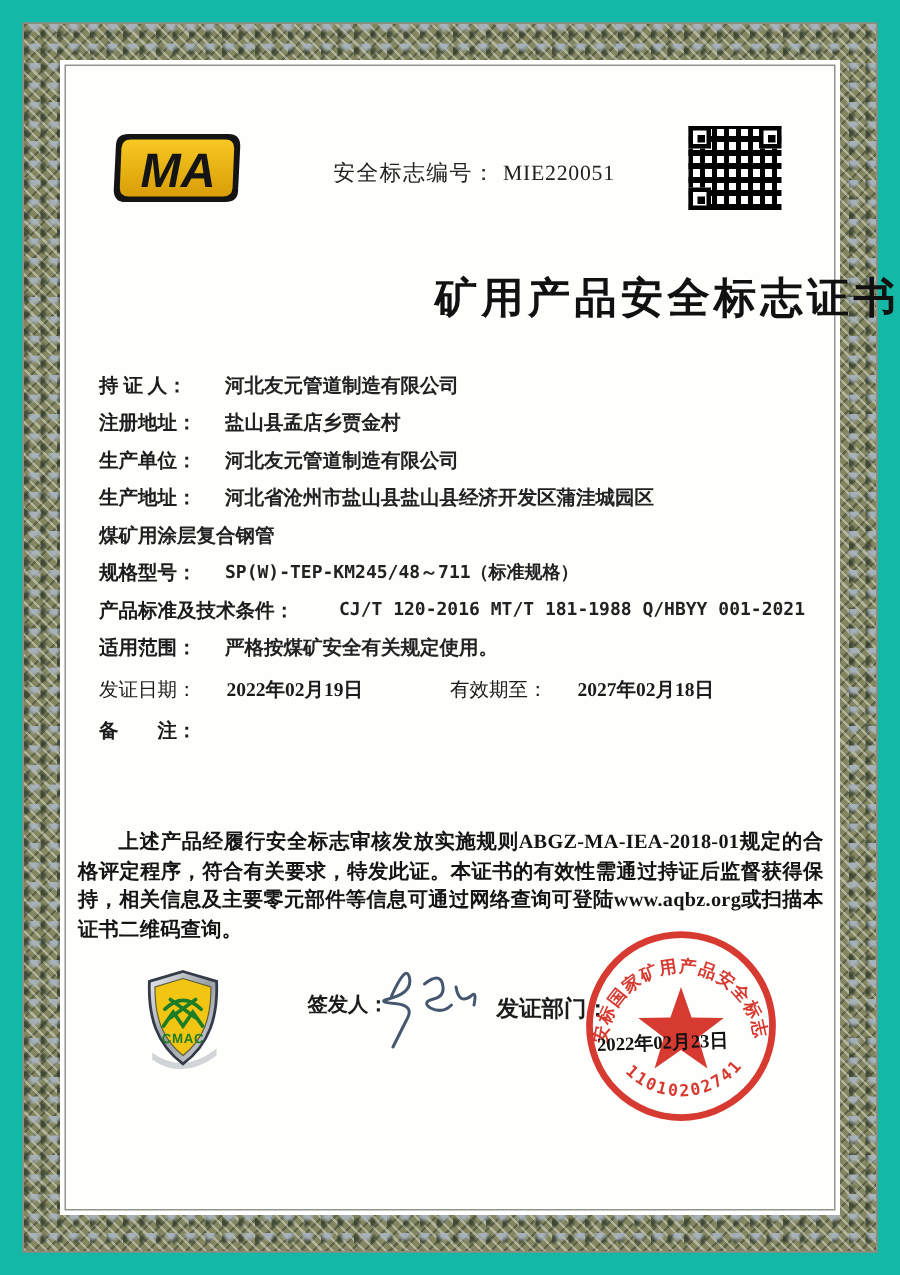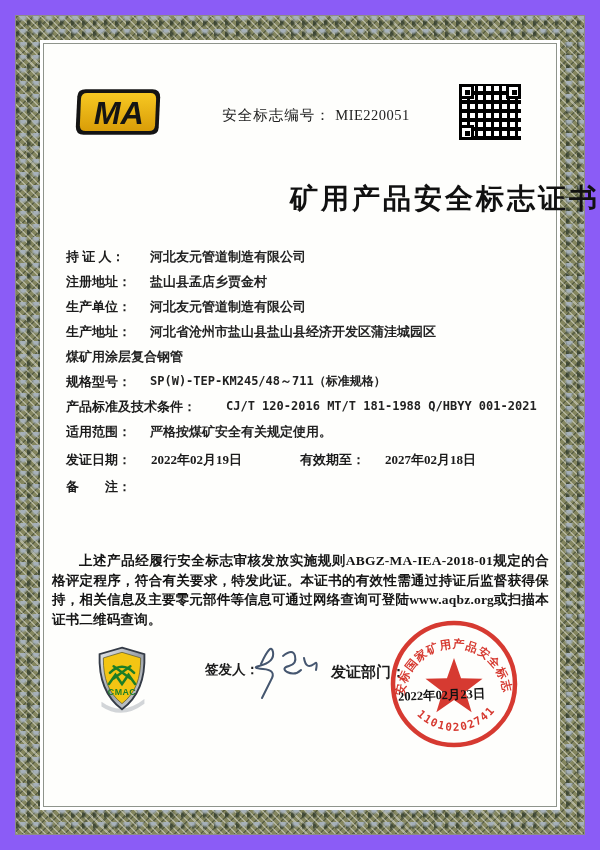--- a/index.html
+++ b/index.html
@@ -1,21 +1,21 @@
 <!DOCTYPE html>
 <html><head>
 <meta charset="utf-8">
 <style>
   html,body{margin:0;padding:0;}
   body{
     width:600px;height:850px;background:#ffffff;
     font-family:"Liberation Serif","DejaVu Serif",serif;
     color:#1b1b1b; position:relative; overflow:hidden;
   }
-  .page{position:absolute;inset:0;background:#8b5cf6;}
+  .page{position:absolute;inset:0;background:#14b8a6;}
   
   .deco-border{
     position:absolute;inset:15px;
     background:
       radial-gradient(circle at 7px 1px, rgba(168,179,190,.95) 2px, rgba(168,179,190,0) 5px),
       radial-gradient(circle at 1px 7px, rgba(52,62,46,.85) 1.5px, rgba(52,62,46,0) 4px),
       repeating-linear-gradient(45deg, rgba(255,255,255,.38) 0 1.5px, rgba(0,0,0,0) 1.5px 5px),
       repeating-linear-gradient(135deg, rgba(44,54,40,.45) 0 1.5px, rgba(0,0,0,0) 1.5px 6px),
       #84865f;
     background-size:13px 13px, 11px 11px, auto, auto, auto;
@@ -46,21 +46,21 @@
     font-size:28px;font-weight:700;letter-spacing:3px;color:#111;
   }
   
   .fields{position:absolute;left:66px;top:244px;width:480px;}
   .row{display:flex;height:25px;line-height:25px;font-size:13px;align-items:center;}
   .row .lbl{font-weight:700;min-width:84px;white-space:nowrap;color:#1c1c1c;}
   .row .lbl.wide{min-width:160px;}
   .row .val{font-weight:600;color:#222;white-space:nowrap;}
   .row .val.en{font-family:"DejaVu Sans Mono",monospace;font-weight:700;font-size:12px;letter-spacing:0;}
   .dates{position:absolute;left:66px;top:447px;display:flex;height:25px;line-height:25px;font-size:13px;}
-  .dates .lbl{font-weight:700;width:85px;}
+  .dates .lbl{font-weight:400;width:85px;}
   .dates .val{font-weight:600;width:149px;}
   .dates .val2{font-weight:600;}
   .remark{position:absolute;left:66px;top:474px;height:25px;line-height:25px;font-size:13px;font-weight:700;}
   
   .statement{
     position:absolute;left:52px;top:551px;width:497px;
     font-size:13.5px;font-weight:700;line-height:19.5px;
     text-align:justify;text-indent:2em;letter-spacing:.2px;color:#151515;
   }
   

